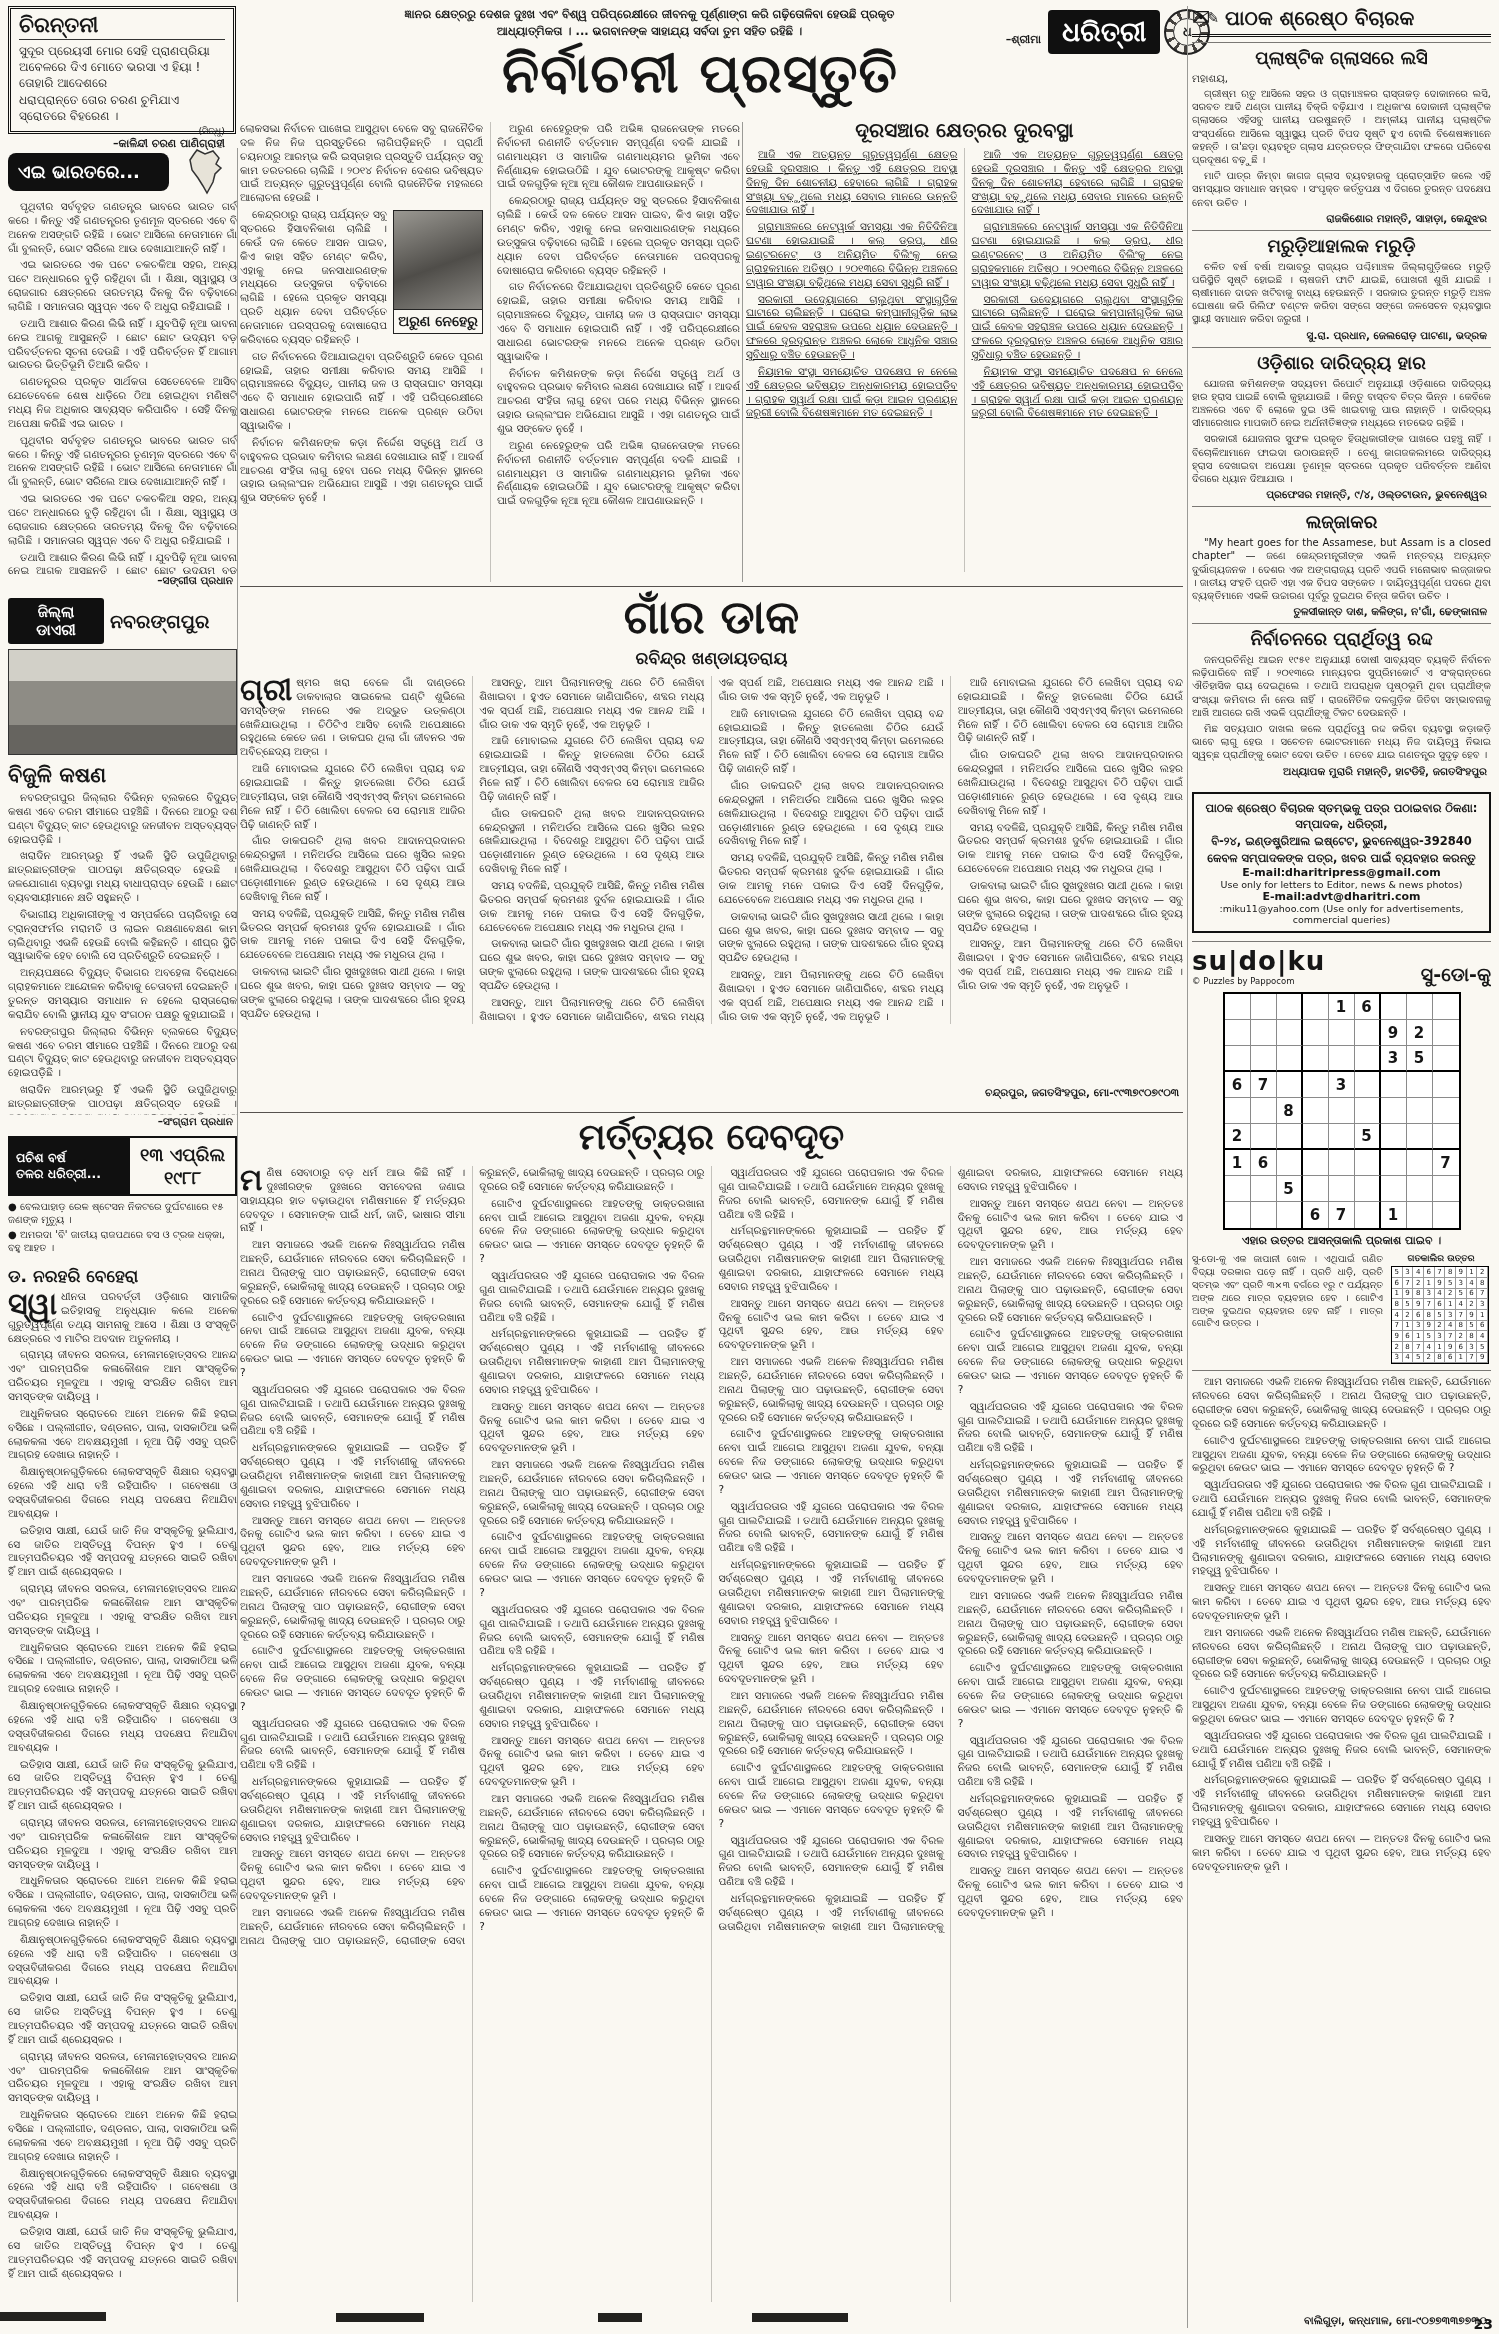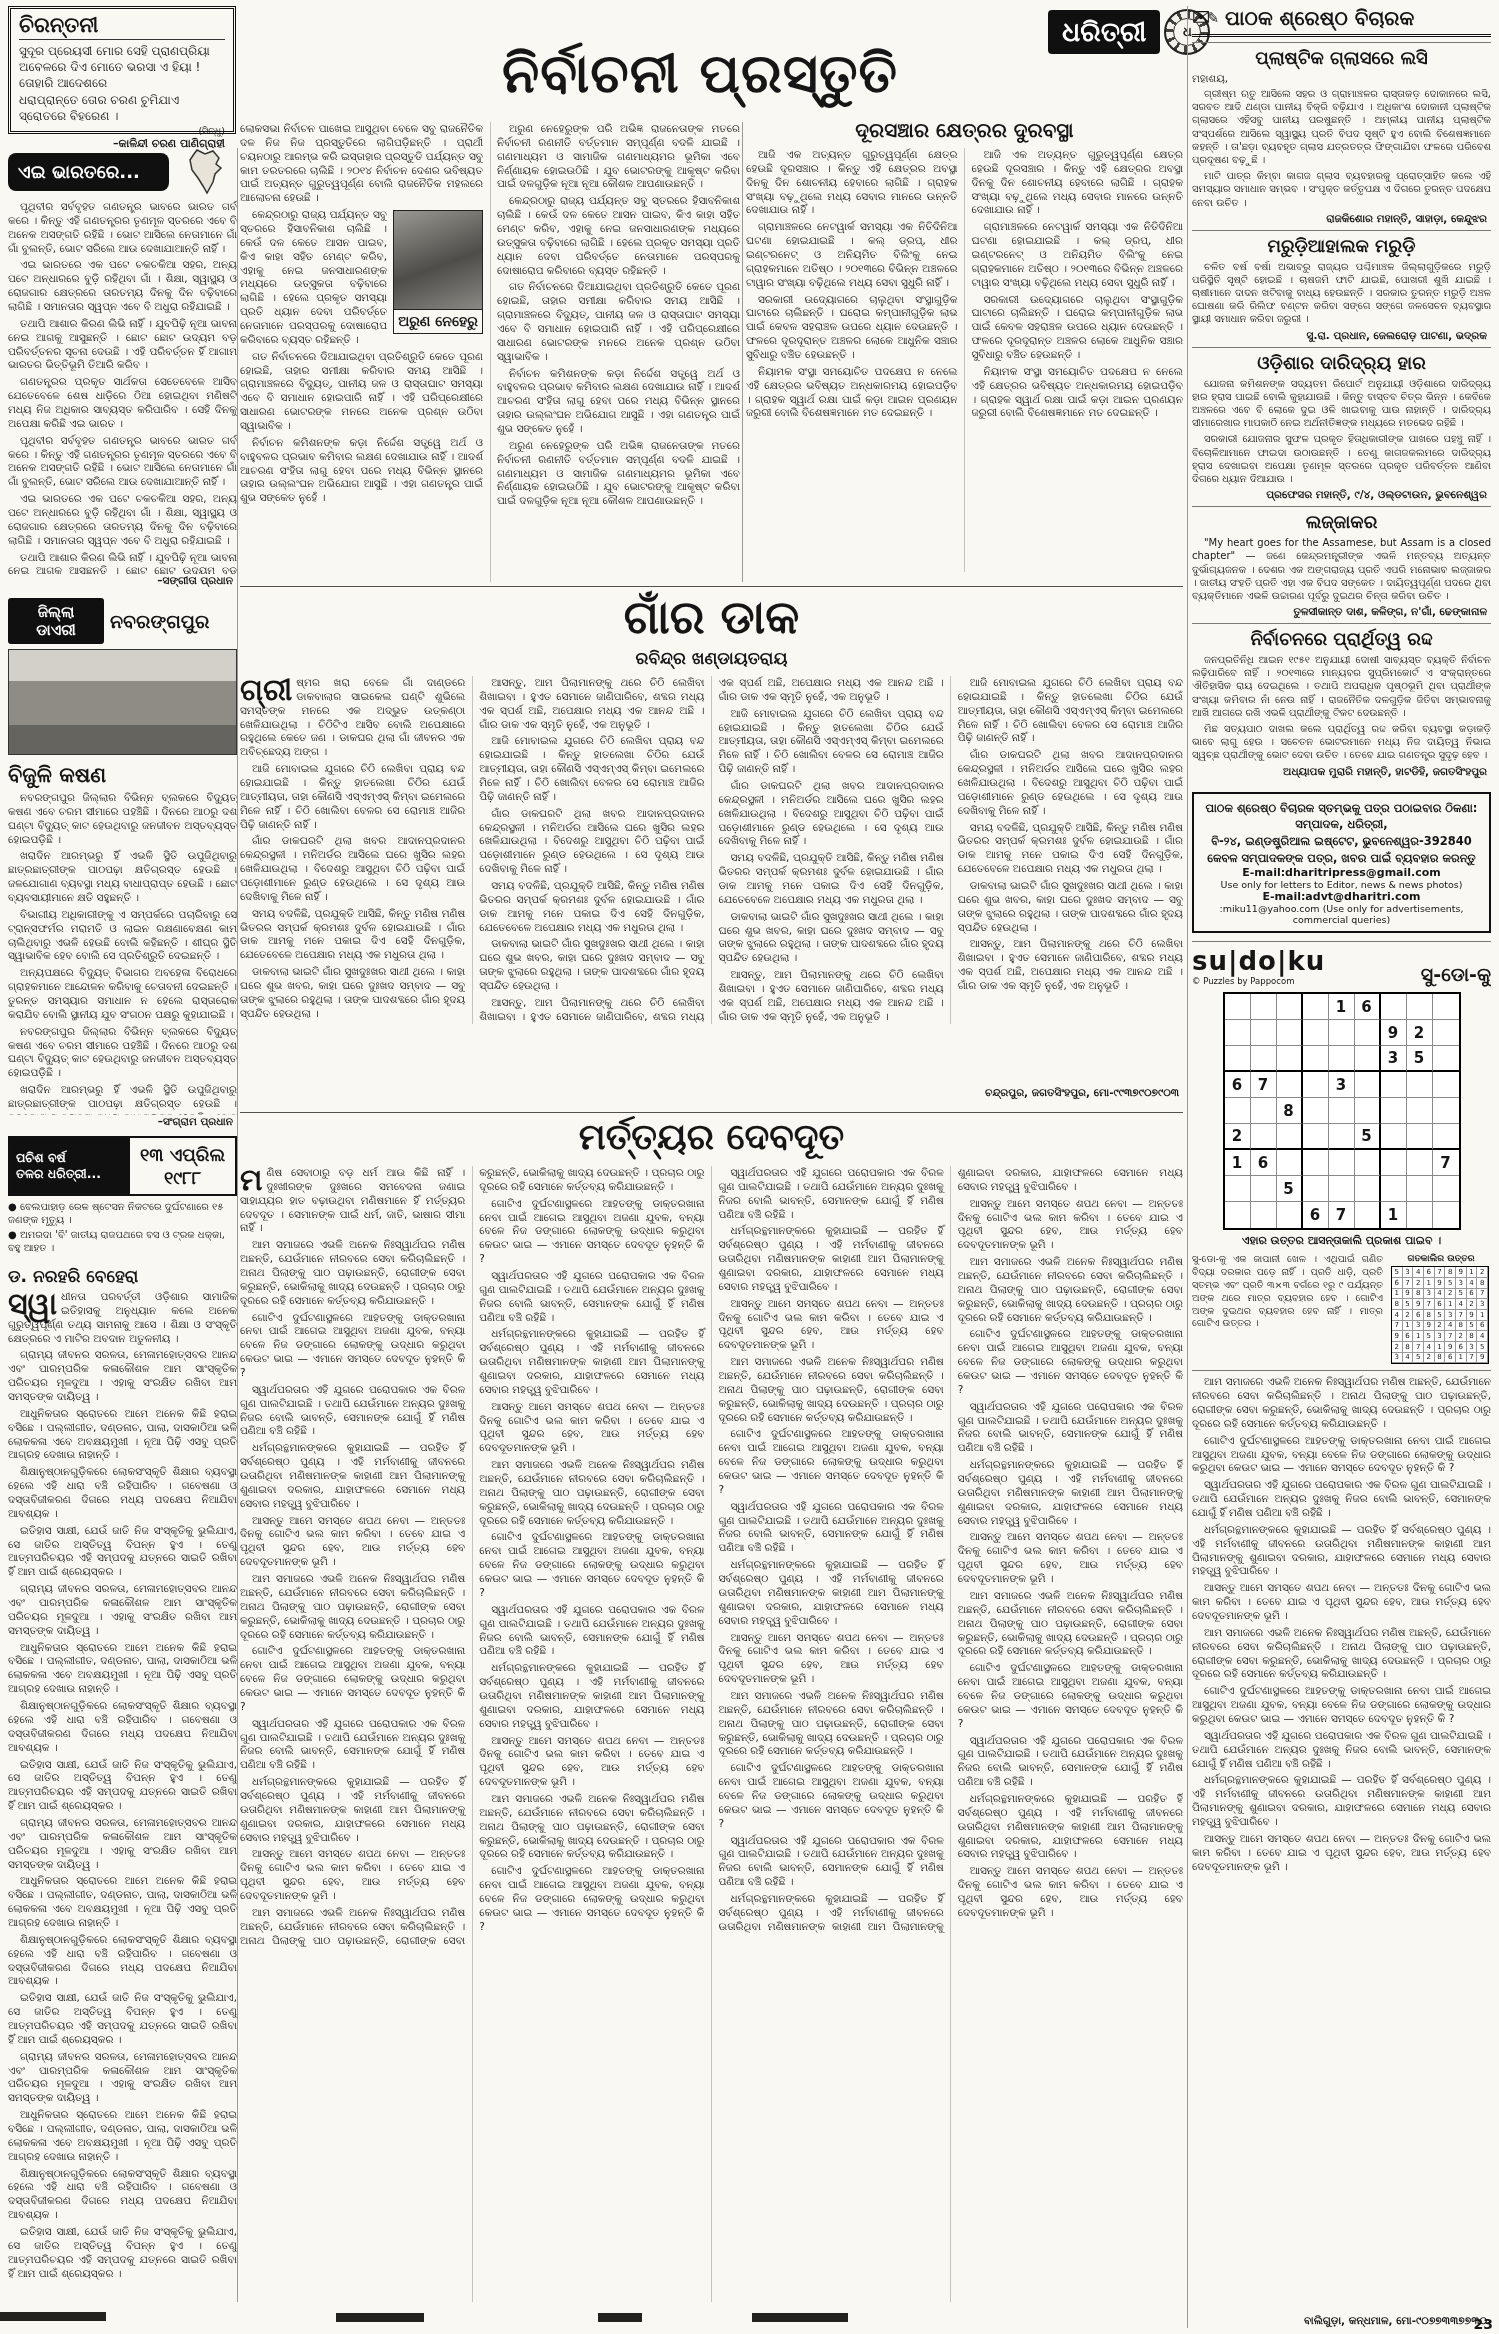--- a/index.html
+++ b/index.html
@@ -34,21 +34,21 @@
   
   .main-head{left:300px;top:42px;width:800px;height:74px;text-align:center;font-size:54px;font-weight:bold;letter-spacing:1px;}
 
   
   .ed-left{left:240px;top:122px;width:500px;height:460px;column-count:2;column-gap:14px;column-rule:1px solid #c4c2bc;overflow:hidden;}
   .photo-float{float:right;width:88px;margin:2px 0 4px 6px;background:#faf8f2;border:1px solid #222;}
   .photo{height:98px;background:linear-gradient(160deg,#9a9892 0%,#4f4d49 55%,#8b8984 100%);}
   .photo-cap{font-size:14px;font-weight:bold;text-align:center;padding:3px 0;border-top:1px solid #222;}
   .ed-right{left:746px;top:118px;width:437px;height:464px;overflow:hidden;}
   .subhead{font-size:20px;font-weight:bold;text-align:center;margin:0 0 6px 0;}
-  .sub-body{column-count:2;column-gap:14px;column-rule:1px solid #c4c2bc;height:424px;overflow:hidden;}
+  .sub-body{column-count:2;column-gap:14px;column-rule:1px solid #c4c2bc;height:424px;overflow:hidden;text-decoration:underline;}
 
   
   .gaon-head{left:240px;top:590px;width:943px;text-align:center;font-size:46px;font-weight:bold;}
   .gaon-by{left:240px;top:648px;width:943px;text-align:center;font-size:17px;font-weight:bold;}
   .gaon-body{left:240px;top:676px;width:943px;height:424px;column-count:4;column-gap:14px;column-rule:1px solid #c4c2bc;overflow:hidden;}
   .sign-overlay{position:absolute;right:2px;bottom:0;background:#faf8f2;padding:1px 2px 1px 10px;font-weight:bold;font-size:10.5px;}
 
   
   .martya-head{left:240px;top:1116px;width:943px;text-align:center;font-size:36px;font-weight:bold;}
   .martya-body{left:240px;top:1166px;width:943px;height:1136px;column-count:4;column-gap:14px;column-rule:1px solid #c4c2bc;overflow:hidden;}
@@ -129,20 +129,25 @@
         <p class="poem-line">ସୁଦୂର ପ୍ରେୟସୀ ମୋର ସେହି ପ୍ରାଣପ୍ରିୟା</p>
         <p class="poem-line">ଅବେଳରେ ଦିଏ ମୋତେ ଭରସା ଏ ହିୟା !</p>
         <p class="poem-line">ତୋହାରି ଆଦେଶରେ</p>
         <p class="poem-line">ଧରାପ୍ରାନ୍ତେ ତୋର ଚରଣ ଚୁମିଯାଏ</p>
         <p class="poem-line">ସ୍ରୋତରେ ବିହରେଣ ।</p>
       </div>
     <div class="chira-note">(ସିନ୍ଧୁ)</div>
     <div class="chira-author">–କାଳିନ୍ଦୀ ଚରଣ ପାଣିଗ୍ରାହୀ</div>
   </div>
 
+  <div class="abs quote">
+    <div>ଜ୍ଞାନର କ୍ଷେତ୍ରରୁ ଦେଶଜ ଦୁଃଖ ଏବଂ ବିଶ୍ୱ ପରିପ୍ରେକ୍ଷୀରେ ଜୀବନକୁ ପୂର୍ଣ୍ଣାଙ୍ଗ କରି ଗଢ଼ିତୋଳିବା ହେଉଛି ପ୍ରକୃତ</div>
+    <div>ଆଧ୍ୟାତ୍ମିକତା ।  ... ଭଗବାନଙ୍କ ସାହାଯ୍ୟ ସର୍ବଦା ତୁମ ସହିତ ରହିଛି ।</div>
+    <span class="quote-by">–ଶ୍ରୀମା</span>
+  </div>
 
   <div class="abs masthead">
     <div class="brand-box">ଧରିତ୍ରୀ</div>
     <div class="emblem">
       <div class="emblem-core">ଧ</div>
     </div>
   </div>
 
   <div class="abs main-head">ନିର୍ବାଚନୀ ପ୍ରସ୍ତୁତି</div>
 

